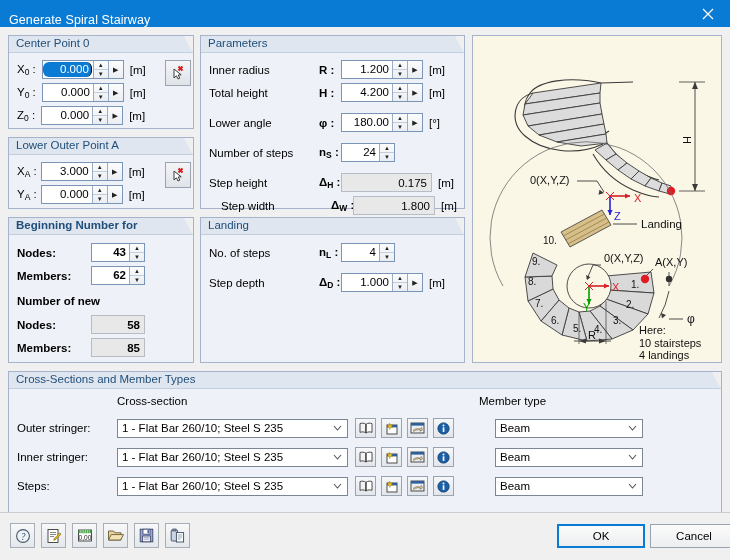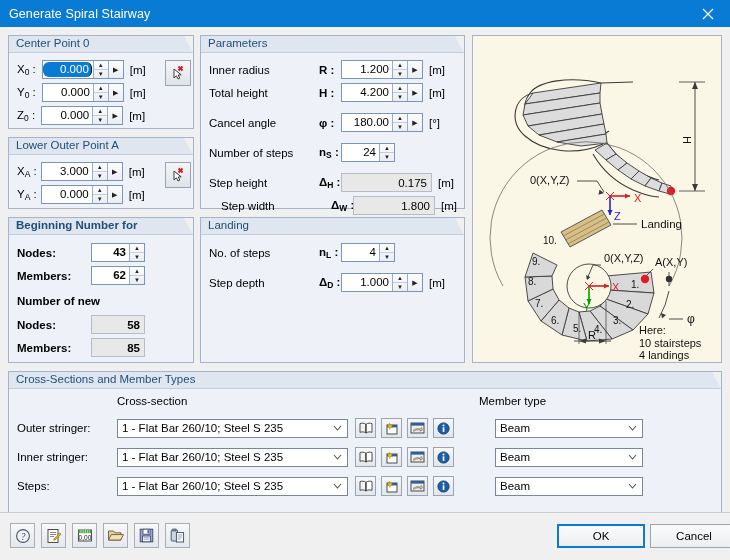--- a/index.html
+++ b/index.html
@@ -19,21 +19,21 @@
     width: 730px; height: 560px;
     background: #f0f0f0;
     box-sizing: border-box;
     display: flex; flex-direction: column;
   }
 
   
   .titlebar {
     height: 27px;
     background: #0a7bd4;
-    display: flex; align-items: center;
+    display: flex; align-items: flex-end;
     flex: 0 0 auto;
     position: relative;
   }
   .titlebar .title {
     color: #ffffff;
     font-size: 12.5px;
     padding-left: 9px;
     letter-spacing: .1px;
   }
   .titlebar .closebtn {
@@ -400,21 +400,21 @@
             <span class="arrows">
                 <span>▲</span>
                 <span>▼</span>
               </span>
             <span class="more">▶</span>
           </span>
           <span class="unit">[m]</span>
         </div>
 
         <div class="row" style="left:8px; top:60px;">
-          <span class="lbl" style="width:110px; display:inline-block;">Cancel angle</span>
+          <span class="lbl" style="width:110px; display:inline-block;">Lower angle</span>
           <span class="lbl" style="width:22px; display:inline-block; font-weight:bold;"><span>φ</span> <span>:</span></span>
           <span class="spin" style="width:82px;">
             <span class="val">180.00</span>
             <span class="arrows">
                 <span>▲</span>
                 <span>▼</span>
               </span>
             <span class="more">▶</span>
           </span>
           <span class="unit">[°]</span>

